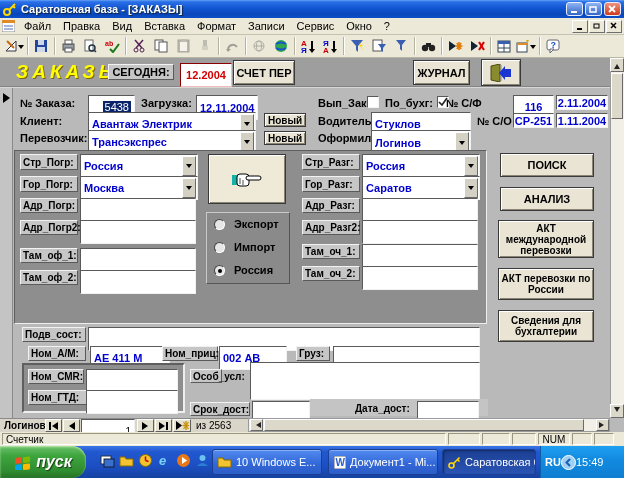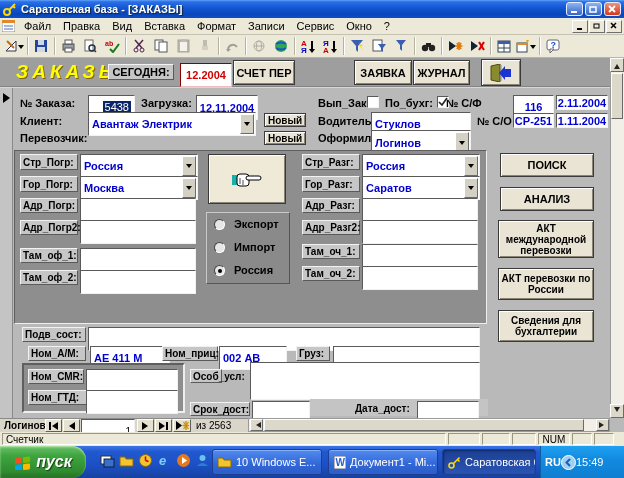--- a/index.html
+++ b/index.html
@@ -304,42 +304,41 @@
       </span>
   </div>
 
   <div class="abs formheader"></div>
   <div class="abs formtitle" style="left:16px;top:61px">ЗАКАЗЫ</div>
   <div class="abs lblbox" style="left:108px;top:64px;width:66px;height:16px;font-size:11px;justify-content:center">СЕГОДНЯ:</div>
   <div class="abs inp" style="left:180px;top:63px;width:52px;height:17px;justify-content:center;border-color:#8a0000 #f2bbbb #f2bbbb #8a0000">
       <span class="red">12.2004</span>
     </div>
   <div class="abs btn" style="left:233px;top:60px;width:62px;height:25px">СЧЕТ ПЕР</div>
-  <div class="abs btn" style="left:354px;top:60px;width:58px;height:25px">ЗАЯВКА</div>
   <div class="abs btn" style="left:413px;top:60px;width:57px;height:25px">ЖУРНАЛ</div>
   <div class="abs btn" style="left:481px;top:59px;width:40px;height:27px">
     <span style="display:flex">
         <svg width="24" height="18">
           <polygon points="2,2 11,0 11,18 2,16" fill="#8a8a2e" stroke="#4a4a10"></polygon>
           <line x1="12" y1="1" x2="12" y2="17" stroke="#888"></line>
           <polygon points="22,5 16,5 16,2 10,9 16,16 16,13 22,13" fill="#1b35d0" transform="translate(0,0)"></polygon>
         </svg>
       </span>
   </div>
 
   <div class="abs formbody"></div>
   <div class="abs selstrip"></div>
   <div class="abs selmark"></div>
 
   <div class="abs lbl" style="left:20px;top:95px;height:15px">№ Заказа:</div>
   <div class="abs inp" style="left:88px;top:95px;width:47px;height:15px;justify-content:flex-end">
       <span class="sel">5438</span>
     </div>
   <div class="abs lbl" style="left:141px;top:95px;height:15px">Загрузка:</div>
-  <div class="abs inp" style="left:196px;top:95px;width:62px;height:25px;justify-content:center">
+  <div class="abs inp" style="left:196px;top:95px;width:62px;height:25px;justify-content:flex-start">
       <span class="val">12.11.2004</span>
     </div>
   <div class="abs lbl" style="left:318px;top:95px;height:15px">Вып_Зак:</div>
   <div class="abs chk" style="left:367px;top:96px"></div>
   <div class="abs lbl" style="left:385px;top:95px;height:15px">По_бухг:</div>
   <div class="abs chk" style="left:437px;top:96px">
       <svg width="10" height="10">
         <polyline points="1,5 4,8 9,1" fill="none" stroke="#222" stroke-width="1.6"></polyline>
       </svg>
     </div>
@@ -363,20 +362,24 @@
     </div>
   <div class="abs lbl" style="left:477px;top:113px;height:16px">№ С/О</div>
   <div class="abs inp" style="left:513px;top:113px;width:41px;height:15px;justify-content:center;padding:0 1px">
       <span class="val">СР-251</span>
     </div>
   <div class="abs inp" style="left:556px;top:113px;width:52px;height:15px;justify-content:center;padding:0 1px">
       <span class="val">1.11.2004</span>
     </div>
 
   <div class="abs lbl" style="left:20px;top:130px;height:16px">Перевозчик:</div>
+  <div class="abs inp" style="left:88px;top:130px;width:168px;height:17px">
+      <span class="val">Трансэкспрес</span>
+      <span class="dd"></span>
+    </div>
   <div class="abs btn" style="left:264px;top:131px;width:42px;height:14px;font-size:10px">Новый</div>
   <div class="abs lbl" style="left:318px;top:130px;height:16px">Оформил:</div>
   <div class="abs inp" style="left:371px;top:130px;width:100px;height:26px">
       <span class="val">Логинов</span>
       <span class="dd"></span>
     </div>
 
   <div class="abs panel"></div>
   <div class="abs lblbox" style="left:20px;top:154px;width:58px;height:16px">Стр_Погр:</div>
   <div class="abs inp" style="left:80px;top:154px;width:118px;height:16px">

